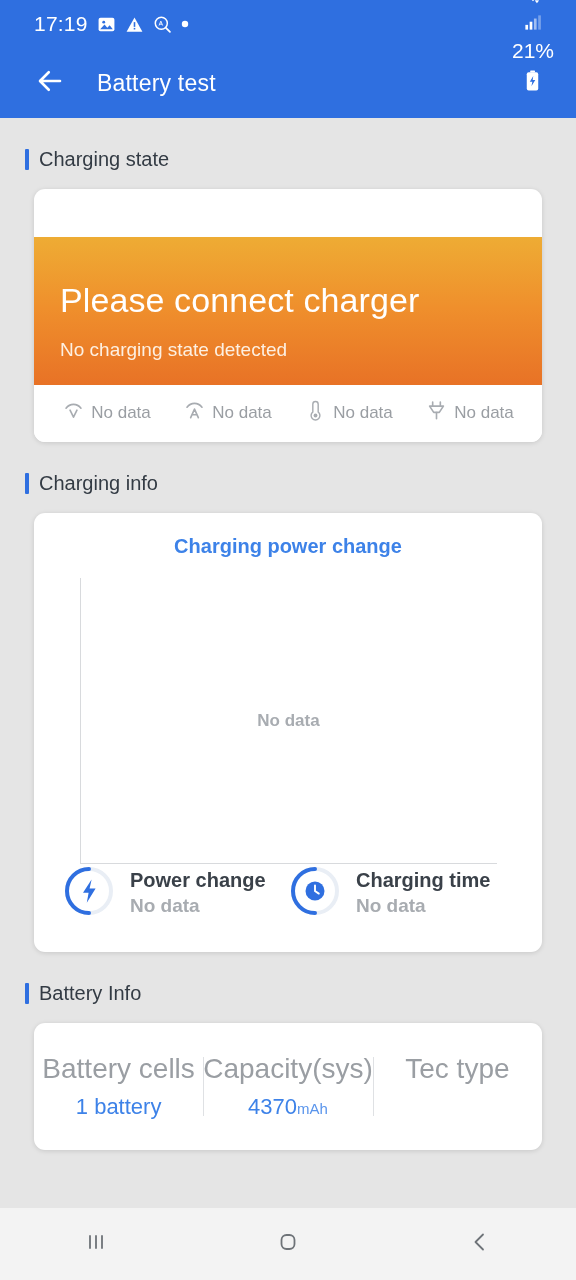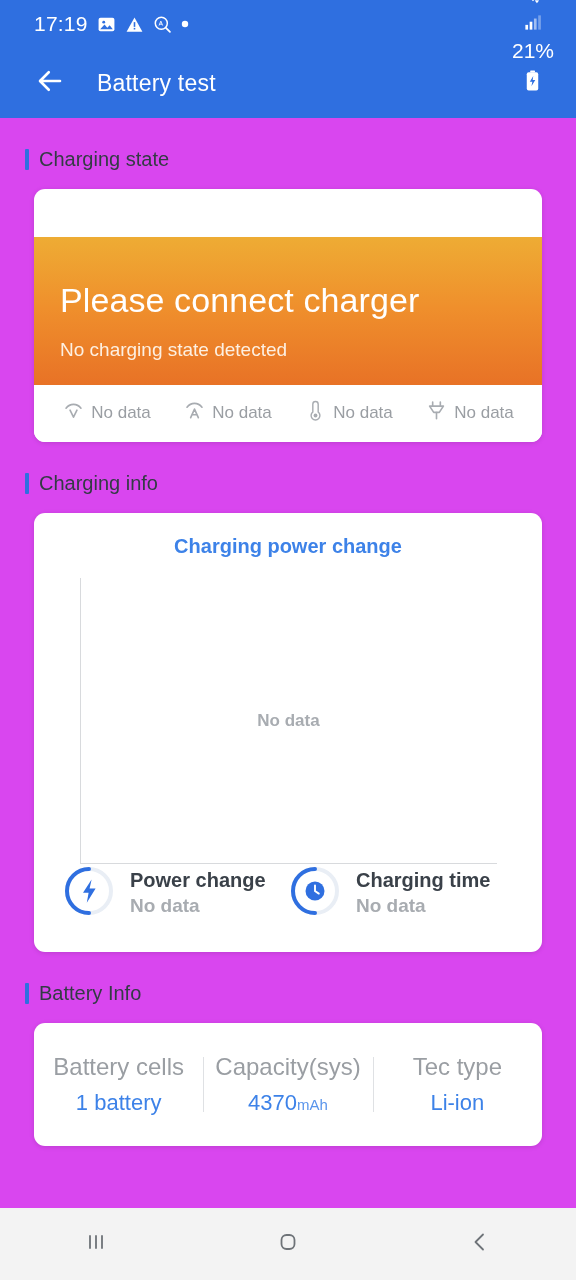--- a/index.html
+++ b/index.html
@@ -24,21 +24,21 @@
 
   
   .appbar {
     height:70px; background:#2f6fe0; color:#fff;
     display:flex; align-items:center; padding:0 0 0 28px;
   }
   .backbtn { width:44px; height:44px; display:flex; align-items:center; justify-content:center; cursor:pointer; }
   .appbar-title { font-size:23px; margin-left:25px; letter-spacing:.2px; }
 
   
-  .content { position:absolute; top:118px; left:0; right:0; bottom:72px; background:#d946ef; overflow:hidden; }
+  .content { position:absolute; top:118px; left:0; right:0; bottom:72px; background:#e5e5e5; overflow:hidden; }
   .section-head {
     display:flex; align-items:center; gap:10px;
     padding-left:25px; margin-top:30px; margin-bottom:18px;
   }
   .accent-bar { width:4px; height:21px; background:#2f6fe0; border-radius:1px; flex:none; }
   .section-title { font-size:20px; color:#333b44; }
 
   .card {
     margin:0 34px; background:#fff; border-radius:11px;
     box-shadow:0 1px 5px rgba(0,0,0,.13);
@@ -75,21 +75,21 @@
   .metric-name { font-size:20px; color:#3a4149; }
   .metric-val { font-size:19px; color:#a8acb1; }
 
   
   .batt-card { padding:30px 0 30px 0; }
   .batt-row { display:flex; }
   .batt-cell { flex:1; text-align:center; position:relative; }
   .batt-cell + .batt-cell::before {
     content:""; position:absolute; left:0; top:4px; bottom:4px; width:1px; background:#dfe1e4;
   }
-  .batt-label { font-size:24px; color:#9a9ea3; }
+  .batt-label { font-size:28px; color:#9a9ea3; }
   .batt-value { font-size:22px; color:#3d82e8; margin-top:9px; }
   .batt-unit { font-size:15px; color:#5a95ec; }
 
   
   .navbar {
     position:absolute; left:0; right:0; bottom:0; height:72px;
     background:#f3f3f3; display:flex; align-items:center;
   }
   .nav-btn { flex:1; display:flex; align-items:center; justify-content:center; cursor:pointer; }
 </style>
@@ -279,21 +279,20 @@
         <div class="batt-cell">
           <div class="batt-label">Battery cells</div>
           <div class="batt-value">1 battery</div>
         </div>
         <div class="batt-cell">
           <div class="batt-label">Capacity(sys)</div>
           <div class="batt-value"><span>4370</span><span class="batt-unit">mAh</span></div>
         </div>
         <div class="batt-cell">
           <div class="batt-label">Tec type</div>
-          <div class="batt-value">Li-ion</div>
         </div>
       </div>
     </div>
 
   </div>
 
   <div class="navbar">
     <div class="nav-btn">
       <span>
         <svg width="26" height="26" viewBox="0 0 26 26">

